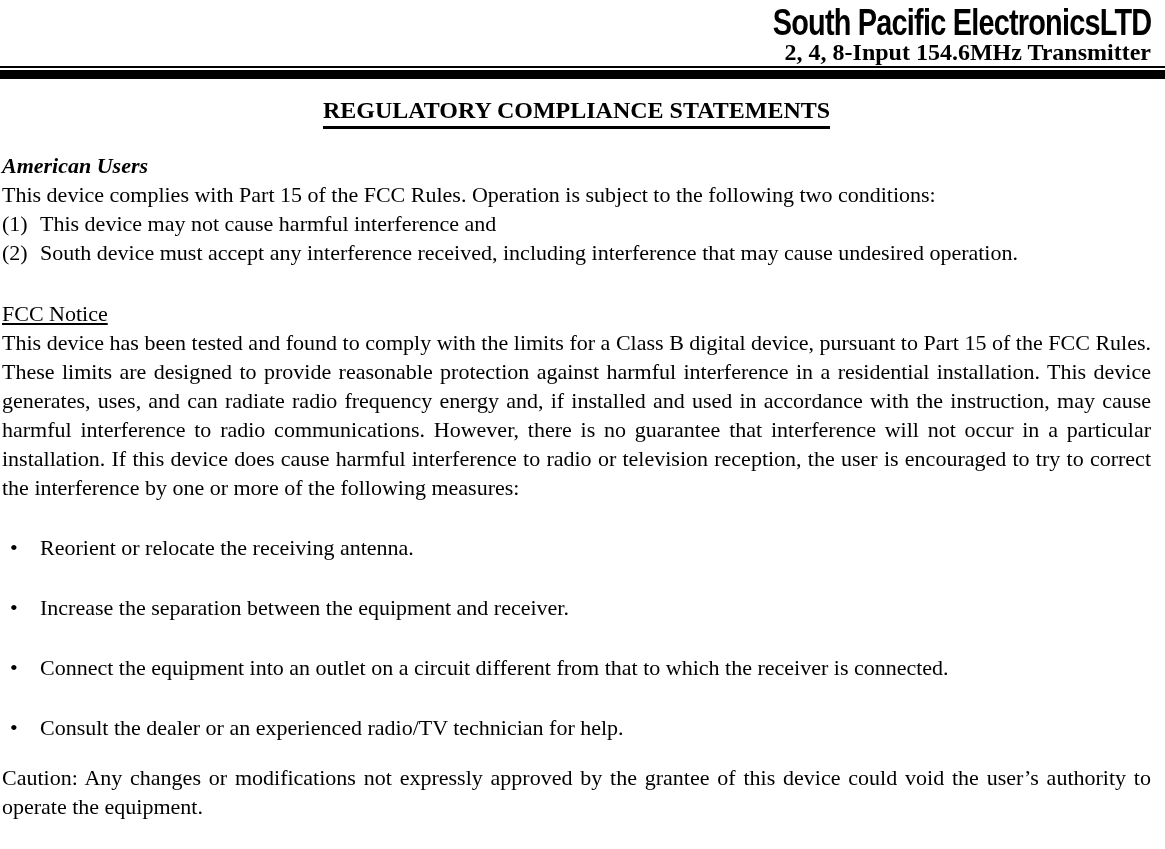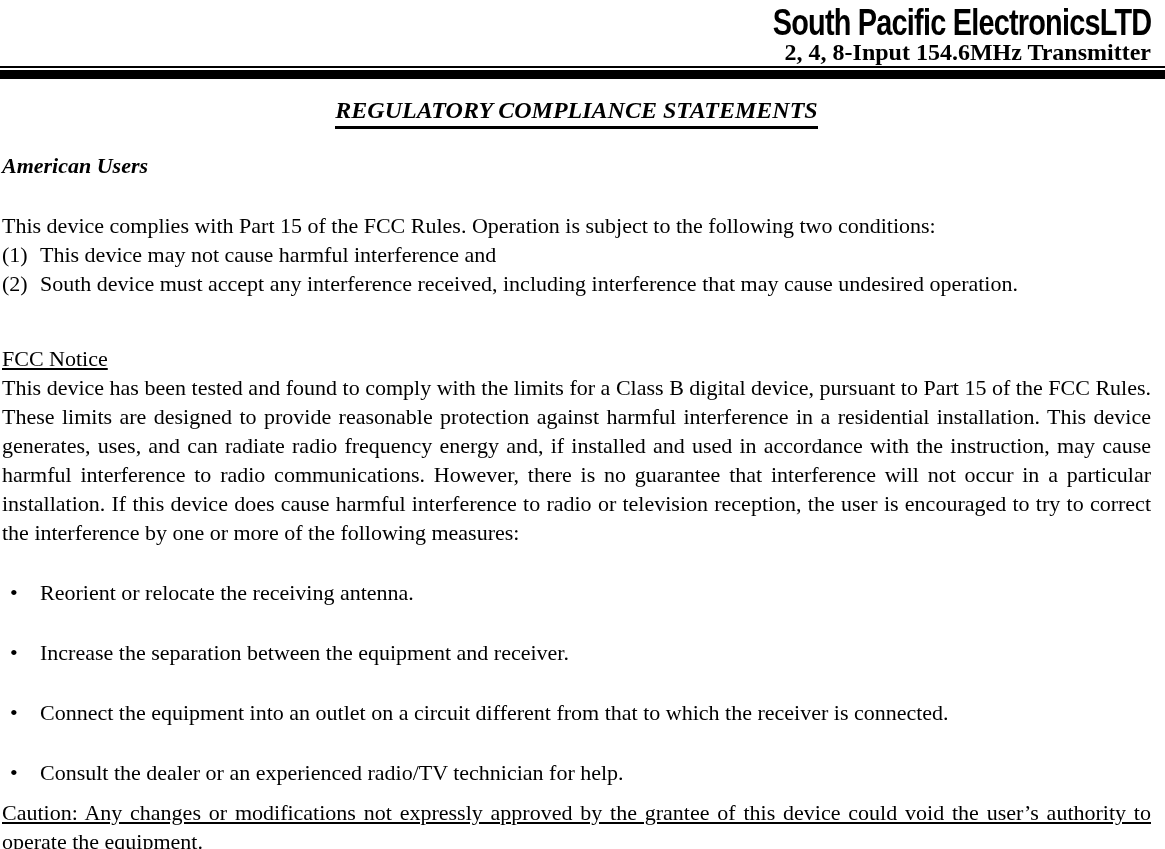--- a/index.html
+++ b/index.html
@@ -53,45 +53,43 @@
   .page {
     padding: 0 14px 0 2px;
   }
   .doc-title-row {
     text-align: center;
     margin-top: 16px;
   }
   .doc-title {
     display: inline-block;
     font-weight: bold;
-    font-style: italic;
     font-size: 24px;
     line-height: 30px;
     border-bottom: 3px solid #000000;
     padding-bottom: 1px;
   }
   .section-heading-bold {
     font-weight: bold;
     margin-top: 22px;
     font-style: italic;
   }
   .intro-para {
-    margin-top: 31px;
   }
   .condition-row {
     display: flex;
   }
   .condition-number {
     flex: 0 0 38px;
   }
   .condition-text {
     flex: 1 1 auto;
   }
   .section-heading-underline {
-    margin-top: 46px;
+    margin-top: 32px;
   }
   .section-heading-underline span {
     text-decoration: underline;
   }
   .body-para {
     text-align: justify;
   }
   .measure-list {
     margin: 0;
     padding: 0;
@@ -103,23 +101,22 @@
   }
   .bullet {
     flex: 0 0 38px;
     padding-left: 8px;
     box-sizing: border-box;
   }
   .measure-text {
     flex: 1 1 auto;
   }
   .caution-para {
-    margin-top: 11px;
+    margin-top: 21px;
     text-align: justify;
-    text-decoration: underline;
   }
 </style>
 </head>
 <body>
 
 <div class="header">
   <div>
     <span class="company-name">South Pacific ElectronicsLTD</span>
   </div>
   <div class="product-line">2, 4, 8-Input 154.6MHz Transmitter</div>

